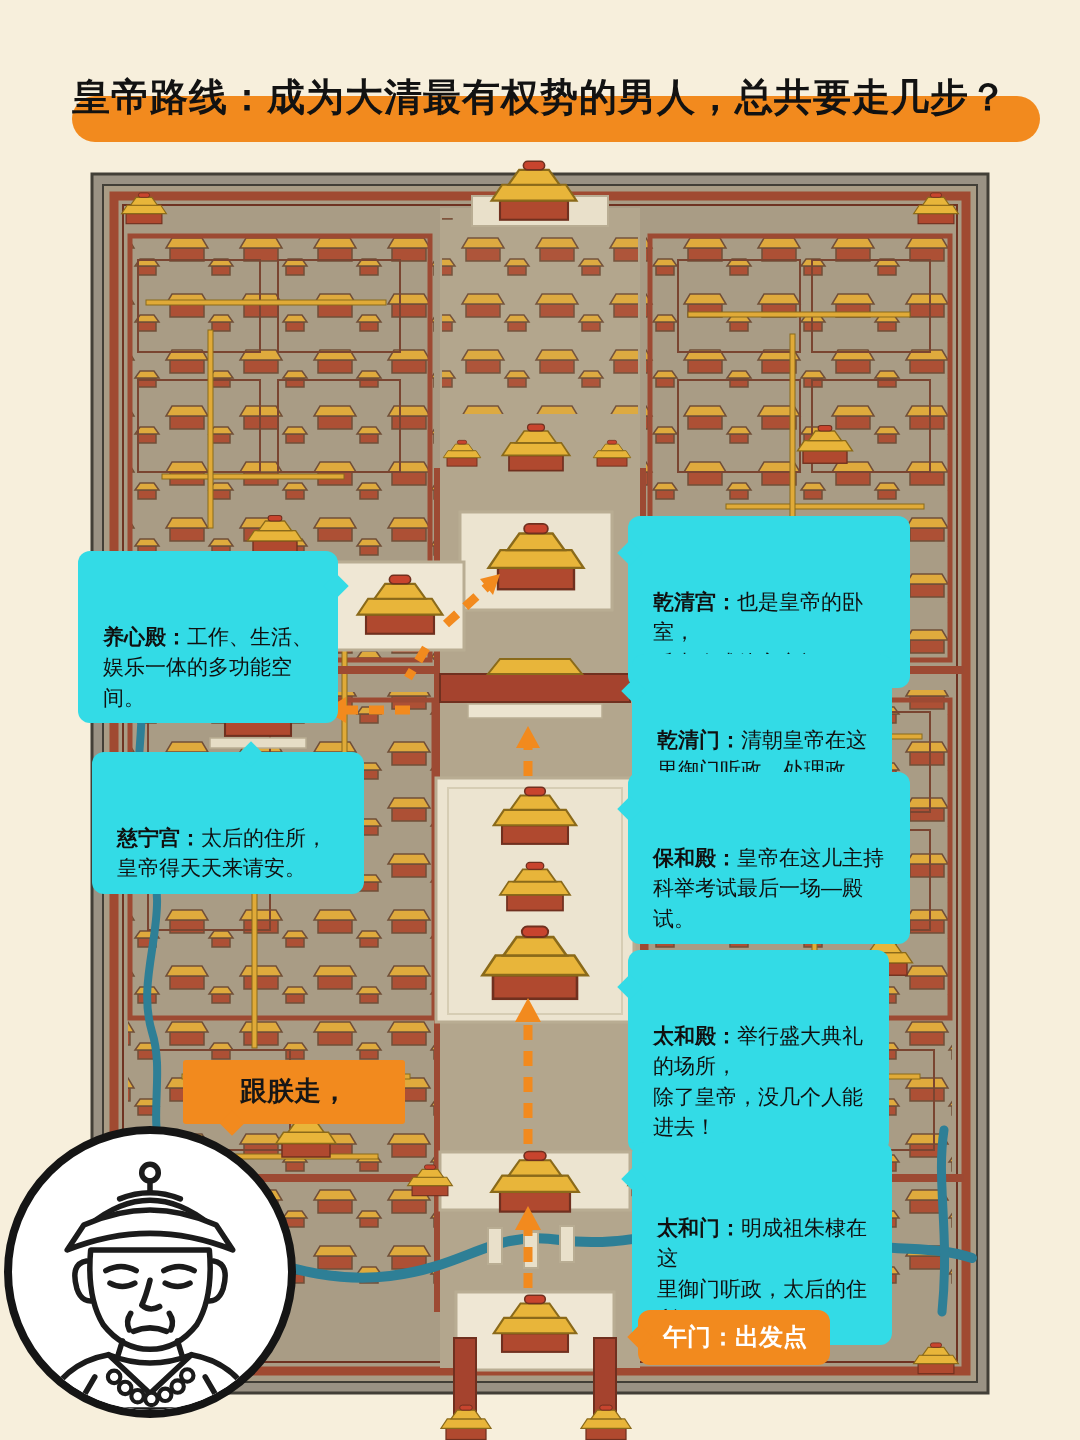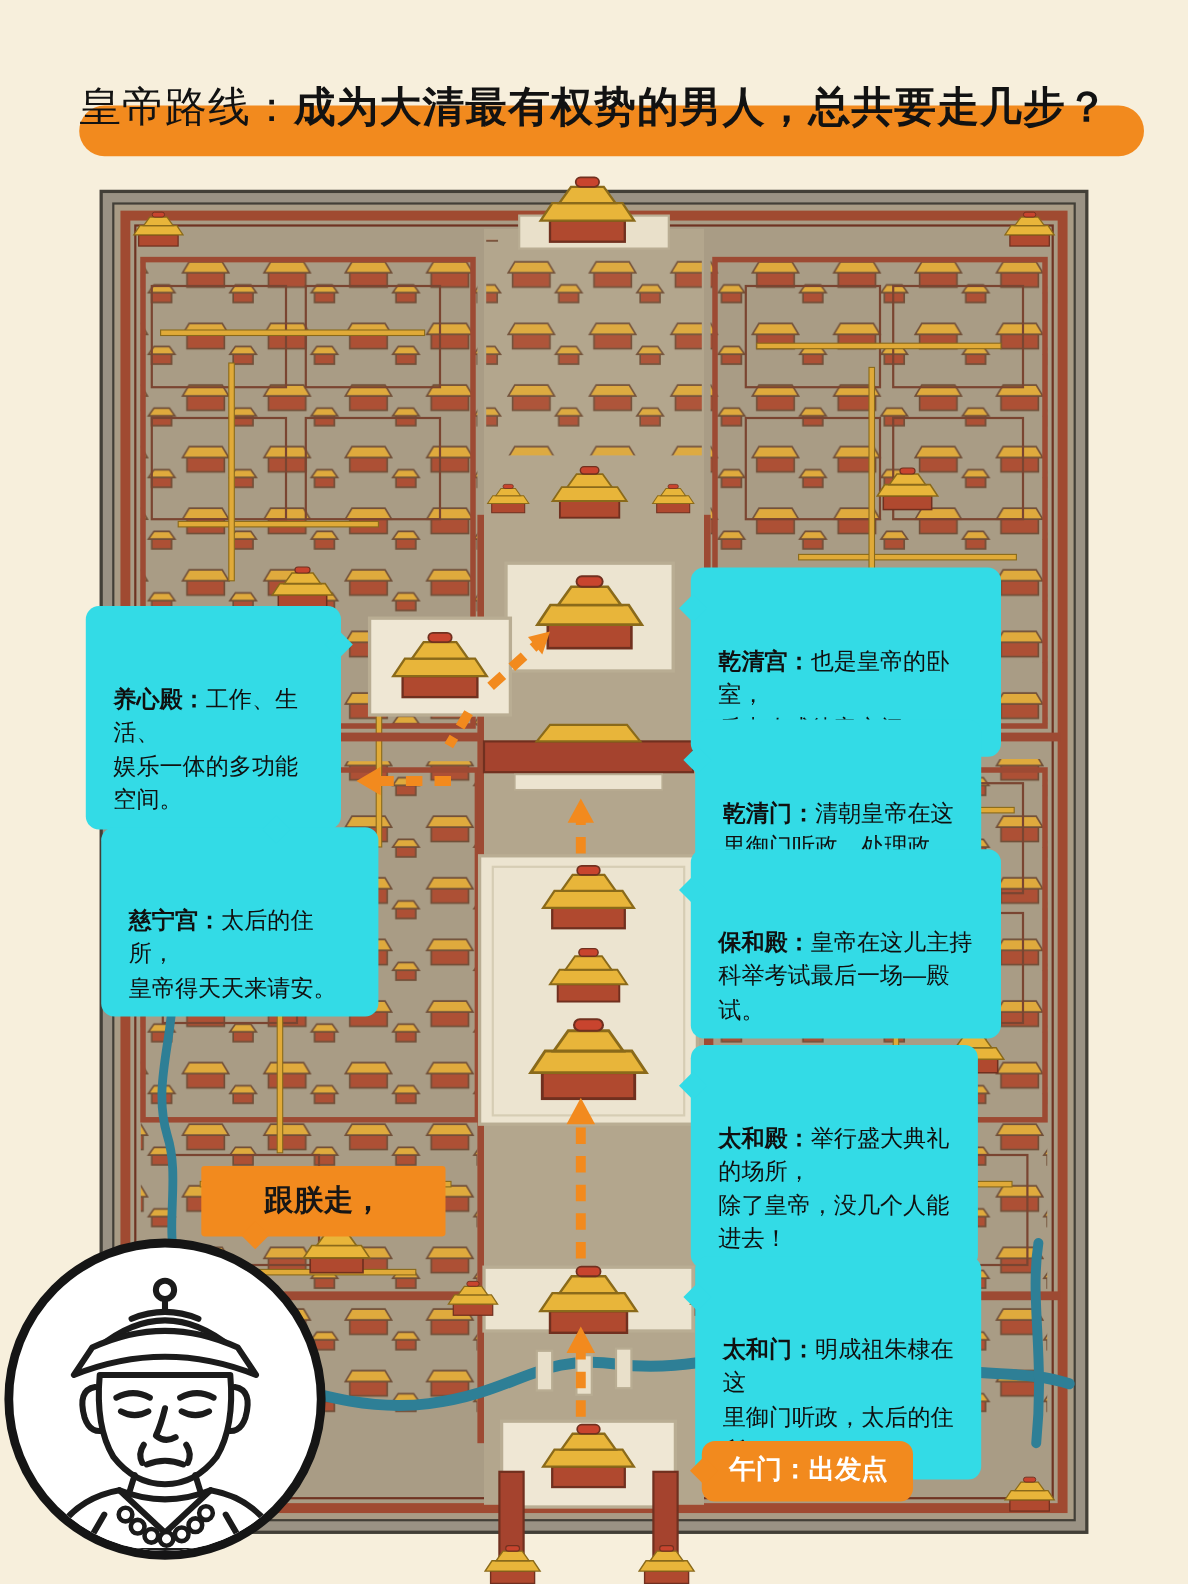--- a/index.html
+++ b/index.html
@@ -10,21 +10,21 @@
   }
   
   .title-bar{
     position:absolute;left:72px;top:96px;width:968px;height:46px;
     border-radius:24px;background:#F28A1E;z-index:1;
   }
   h1.title{
     position:absolute;left:0;top:72px;width:100%;margin:0;text-align:center;
     font-size:38px;letter-spacing:1px;color:#121212;z-index:2;white-space:nowrap;
   }
-  .t-prefix{font-weight:400;}
+  .t-prefix{font-weight:700;}
   .t-main{font-weight:900;}
   
   .map{position:absolute;left:90px;top:172px;width:900px;height:1223px;z-index:1;}
   .map svg{overflow:visible;display:block;}
   
   .callout{
     position:absolute;z-index:3;box-sizing:border-box;
     background:#33DBE6;border-radius:12px;padding:10px 25px;
     font-size:21px;line-height:1.45;color:#101010;white-space:pre-line;
   }
@@ -230,21 +230,21 @@
       <g fill="#F28A1E">
         <polygon points="438,1034 425,1058 451,1058"></polygon>
         <polygon points="438,826 425,850 451,850"></polygon>
         <polygon points="438,554 426,576 450,576"></polygon>
         <polygon points="410,402 390,407 403,423"></polygon>
         <polygon points="234,538 256,525 256,551"></polygon>
       </g>
     </svg>
   </div>
 
-  <div class="callout" style="left:78px;top:551px;width:232px;">
+  <div class="callout" style="left:78px;top:551px;width:260px;">
     <span class="diamond d-right"></span>
     <b>养心殿：</b><span>工作、生活、
 娱乐一体的多功能空间。</span>
   </div>
 
   <div class="callout" style="left:628px;top:516px;width:282px;">
     <span class="diamond d-left"></span>
     <b>乾清宫：</b><span>也是皇帝的卧室，
 后来改成待客空间！</span>
   </div>
@@ -261,21 +261,21 @@
 科举考试最后一场—殿试。</span>
   </div>
 
 
   <div class="callout" style="left:628px;top:950px;width:261px;">
     <span class="diamond d-left"></span>
     <b>太和殿：</b><span>举行盛大典礼的场所，
 除了皇帝，没几个人能进去！</span>
   </div>
 
-  <div class="callout" style="left:92px;top:752px;width:252px;">
+  <div class="callout" style="left:92px;top:752px;width:272px;">
     <span class="diamond" style="left:150px;top:-7px;"></span>
     <b>慈宁宫：</b><span>太后的住所，
 皇帝得天天来请安。</span>
   </div>
 
   <div class="callout" style="left:632px;top:1142px;width:260px;">
     <span class="diamond d-left"></span>
     <b>太和门：</b><span>明成祖朱棣在这
 里御门听政，太后的住所。</span>
   </div>

